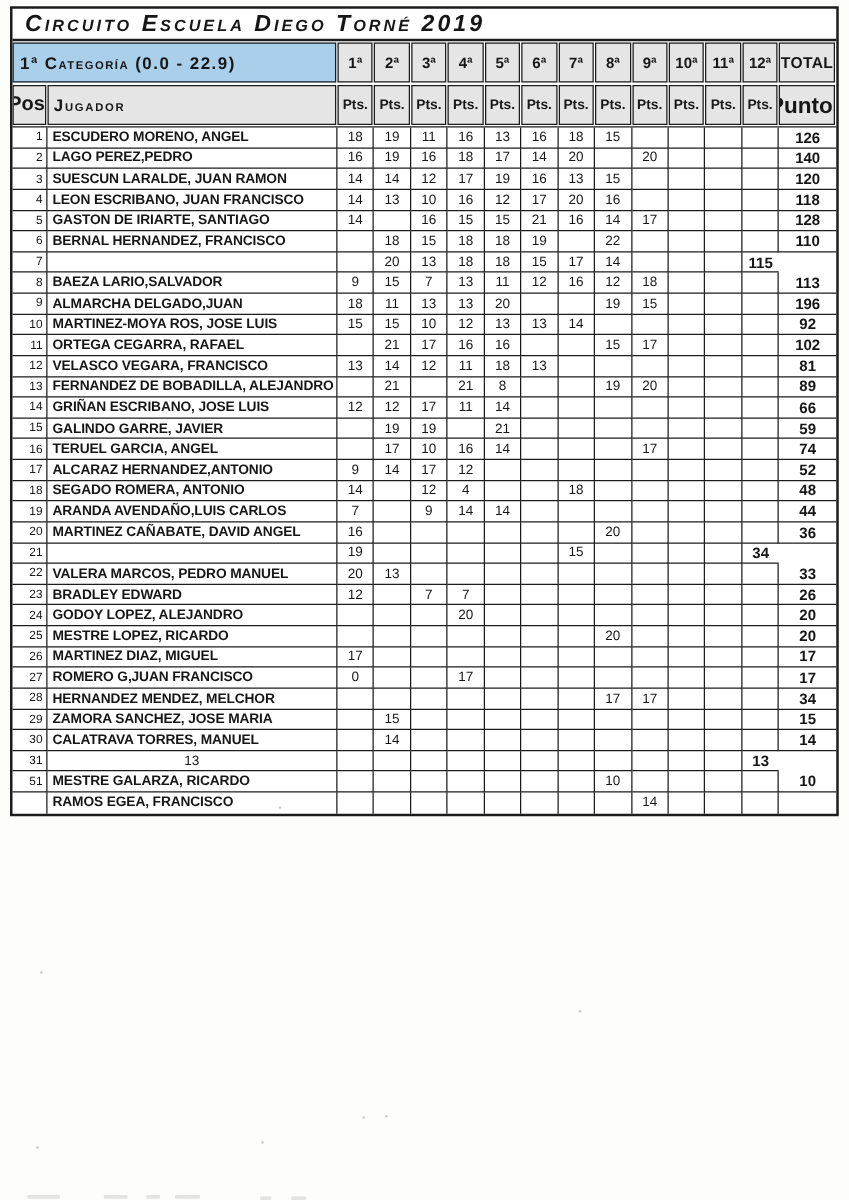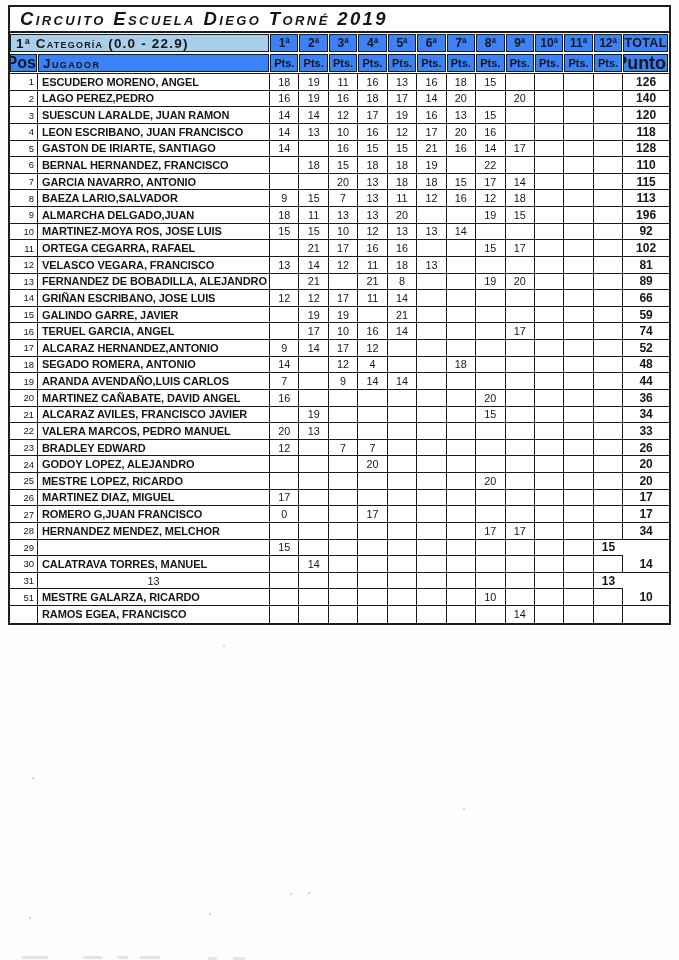--- a/index.html
+++ b/index.html
@@ -20,25 +20,25 @@
   }
   .title-row{
     height:24px;
     border-bottom:2.4px solid var(--bc);
     display:flex;align-items:center;
     padding-left:10px;
     font-style:italic;font-weight:700;font-size:18.5px;
     font-variant:small-caps;letter-spacing:2.4px;
     white-space:nowrap;
   }
-  .hdr{display:grid;grid-template-columns:var(--cols);height:20px;}
+  .hdr{display:grid;grid-template-columns:var(--cols);height:34px;}
   .hdr .box{
     border:1.6px solid var(--bc);
     margin:1px 1px 1px 0;
-    background:#3b82f6;
+    background:#e5e5e5;
     display:flex;align-items:center;justify-content:center;
     font-weight:700;overflow:hidden;white-space:nowrap;
     box-sizing:border-box;
   }
   .cat-cell{
     grid-column:1 / 3;
     background:var(--blue) !important;
     justify-content:flex-start !important;
     padding-left:5px;
     font-variant:small-caps;
@@ -215,21 +215,20 @@
         <span class="pt"></span>
         <span class="pt">22</span>
         <span class="pt"></span>
         <span class="pt"></span>
         <span class="pt"></span>
         <span class="pt"></span>
         <span class="tot">110</span>
       </div>
       <div class="drow">
         <span class="pos">7</span>
-        <span class="name">GARCIA NAVARRO, ANTONIO</span>
         <span class="pt"></span>
         <span class="pt"></span>
         <span class="pt">20</span>
         <span class="pt">13</span>
         <span class="pt">18</span>
         <span class="pt">18</span>
         <span class="pt">15</span>
         <span class="pt">17</span>
         <span class="pt">14</span>
         <span class="pt"></span>
@@ -453,21 +452,20 @@
         <span class="pt"></span>
         <span class="pt">20</span>
         <span class="pt"></span>
         <span class="pt"></span>
         <span class="pt"></span>
         <span class="pt"></span>
         <span class="tot">36</span>
       </div>
       <div class="drow">
         <span class="pos">21</span>
-        <span class="name">ALCARAZ AVILES, FRANCISCO JAVIER</span>
         <span class="pt"></span>
         <span class="pt">19</span>
         <span class="pt"></span>
         <span class="pt"></span>
         <span class="pt"></span>
         <span class="pt"></span>
         <span class="pt"></span>
         <span class="pt">15</span>
         <span class="pt"></span>
         <span class="pt"></span>
@@ -589,20 +587,21 @@
         <span class="pt"></span>
         <span class="pt">17</span>
         <span class="pt">17</span>
         <span class="pt"></span>
         <span class="pt"></span>
         <span class="pt"></span>
         <span class="tot">34</span>
       </div>
       <div class="drow">
         <span class="pos">29</span>
+        <span class="name">ZAMORA SANCHEZ, JOSE MARIA</span>
         <span class="pt"></span>
         <span class="pt">15</span>
         <span class="pt"></span>
         <span class="pt"></span>
         <span class="pt"></span>
         <span class="pt"></span>
         <span class="pt"></span>
         <span class="pt"></span>
         <span class="pt"></span>
         <span class="pt"></span>

